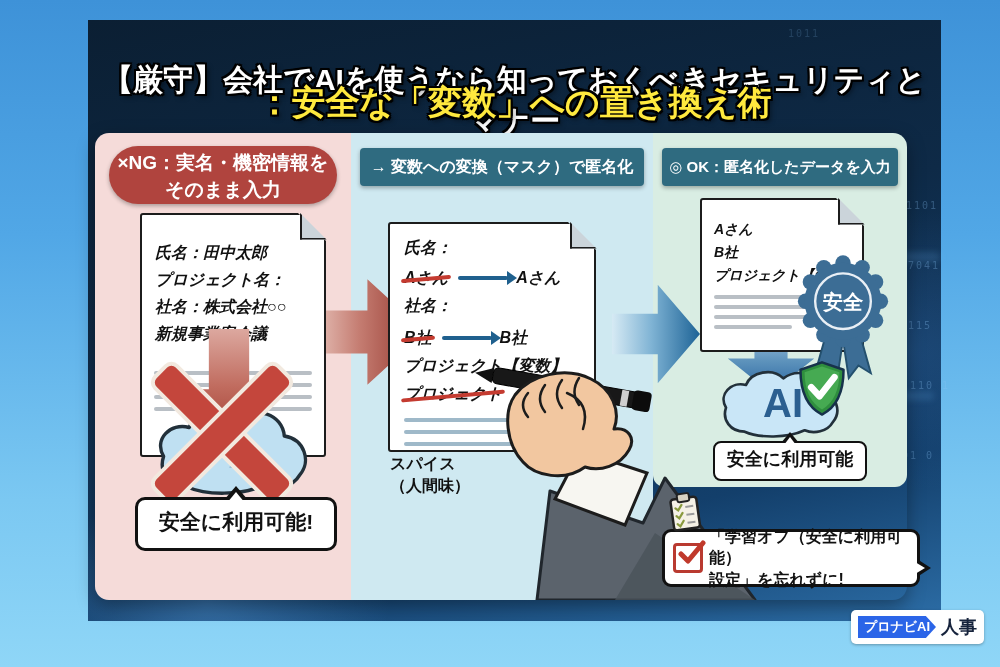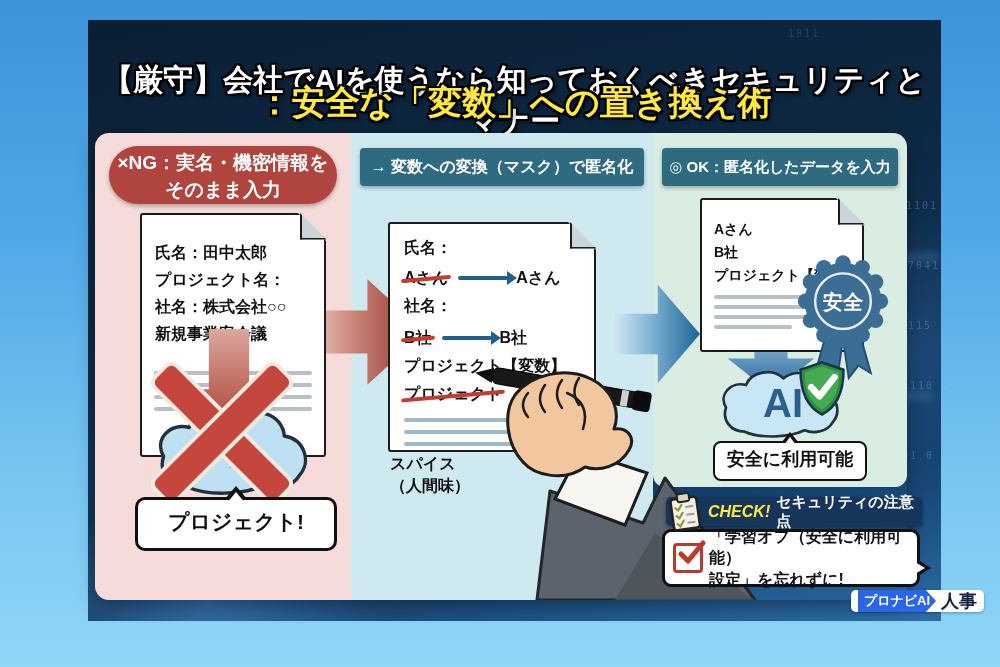--- a/index.html
+++ b/index.html
@@ -29,21 +29,21 @@
   .panel-mid{left:256px;width:302px;background:#cfe9f1;}
   .panel-ok{left:558px;width:254px;height:354px;background:#d9ede3;border-radius:0 0 12px 12px;}
   .pill{position:absolute;color:#fff;font-weight:800;text-align:center;z-index:3;
     box-shadow:0 2px 4px rgba(0,0,0,.3);}
   .pill-ng{left:14px;top:13px;width:228px;height:58px;border-radius:30px;background:#b0443e;
     font-size:19px;line-height:1.4;padding-top:4px;box-sizing:border-box;}
   .pill-teal{height:38px;border-radius:4px;background:#2f6b80;line-height:38px;}
   .pill-mid{left:265px;top:15px;width:284px;font-size:16px;}
   .pill-ok{left:567px;top:15px;width:236px;font-size:15px;}
   
-  .doc{position:absolute;background:#ffffff;border:2.5px solid #1c1c1c;border-radius:3px;z-index:3;}
+  .doc{position:absolute;background:#ffffff;border:2.5px solid #1c1c1c;border-radius:3px;z-index:3;font-style:italic;}
   .fold-cover{position:absolute;top:-2.5px;right:-2.5px;width:29px;height:29px;
     clip-path:polygon(0 0,100% 0,100% 100%);}
   .fold-flap{position:absolute;top:-2.5px;right:-2.5px;width:27px;height:27px;
     clip-path:polygon(0 0,100% 100%,0 100%);background:#cbd4da;
     border-left:2.5px solid #1c1c1c;border-bottom:2.5px solid #1c1c1c;box-sizing:border-box;}
   .doc-text{font-weight:800;color:#111;}
   .dline{height:4px;background:#b9bfc5;border-radius:2px;margin:8px 0;}
   .dline.blue{background:#9fb9c9;}
   
   .arrow-right{position:absolute;z-index:2;
@@ -92,21 +92,21 @@
     display:flex;align-items:center;padding:4px 6px 4px 8px;}
   .tail-right-o{position:absolute;right:-14px;bottom:7px;width:0;height:0;
     border-top:9px solid transparent;border-bottom:9px solid transparent;border-left:14px solid #111;}
   .tail-right-i{position:absolute;right:-8px;bottom:10px;width:0;height:0;
     border-top:6px solid transparent;border-bottom:6px solid transparent;border-left:10px solid #fff;}
   .cbx{position:relative;width:24px;height:24px;border:3px solid #b93a30;border-radius:4px;
     background:#fff;flex:0 0 auto;margin-right:6px;}
   .check-note-text{font-weight:800;font-size:16px;line-height:1.35;color:#111;}
   .clipboard{position:absolute;left:668px;top:492px;z-index:7;}
   
-  .logo{position:absolute;left:851px;top:590px;width:133px;height:22px;background:#fff;border-radius:5px;
+  .logo{position:absolute;left:851px;top:610px;width:133px;height:34px;background:#fff;border-radius:5px;
     z-index:8;display:flex;align-items:center;justify-content:center;box-shadow:0 1px 3px rgba(0,0,0,.3);}
   .logo-tag{width:78px;height:22px;background:#2b65e8;color:#fff;font-weight:800;font-size:13px;
     line-height:22px;text-align:center;clip-path:polygon(0 0,87% 0,100% 50%,87% 100%,0 100%);}
   .logo-suffix{font-weight:900;font-size:18px;color:#16233c;margin-left:5px;}
   .note-text{font-weight:800;color:#111;font-size:16px;line-height:1.4;}
 </style>
 </head>
 <body>
 
 <div class="page">
@@ -166,21 +166,21 @@
     </svg>
 
     <div class="xmark">
       <div class="bar bar1"></div>
         <div class="bar bar2"></div>
     </div>
 
     <div class="bubble" style="left:40px;top:364px;width:196px;height:48px;line-height:44px;font-size:21px;">
       <div class="tail-up-o"></div>
       <div class="tail-up-i"></div>
-      <span>プロジェクト!</span>
+      <span>安全に利用可能!</span>
     </div>
 
     <div class="panel panel-mid"></div>
     <div class="pill pill-teal pill-mid">
       <span>→ 変数への変換（マスク）で匿名化</span>
     </div>
 
     <div class="arrow-right arrow-red-h"></div>
     <div class="arrow-right arrow-blue-h"></div>
 
@@ -291,24 +291,20 @@
       <g fill="none" stroke="#1c1c1c" stroke-width="2.5" stroke-linecap="round">
         <path d="M433 260 q-10 12 0 24"></path>
         <path d="M450 252 q-10 14 0 27"></path>
         <path d="M467 247 q-10 14 0 28"></path>
         <path d="M484 245 q-9 14 0 27"></path>
         <path d="M472 260 q24 10 16 36"></path>
       </g>
     </svg>
   </div>
 
-  <div class="check-bar">
-    <span class="check-word">CHECK!</span>
-    <span class="check-heading">セキュリティの注意点</span>
-  </div>
   <svg class="clipboard" width="34" height="40" viewBox="0 0 34 40">
     <g transform="rotate(-8 17 20)">
       <rect x="4" y="6" width="26" height="31" rx="3" fill="#f5f1e6" stroke="#222" stroke-width="2.5"></rect>
       <rect x="11" y="1.5" width="12" height="8" rx="2" fill="#d9d4c4" stroke="#222" stroke-width="2"></rect>
       <g fill="none" stroke="#8a9a3e" stroke-width="2.2" stroke-linecap="round">
         <path d="M8 15 l2.5 2.5 l4 -5"></path>
           <path d="M8 23 l2.5 2.5 l4 -5"></path>
           <path d="M8 31 l2.5 2.5 l4 -5"></path>
       </g>
       <g stroke="#9a9a9a" stroke-width="2">

